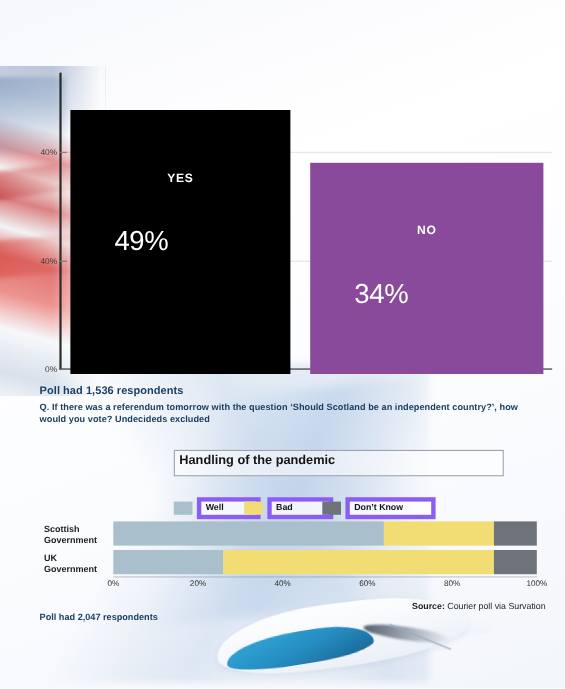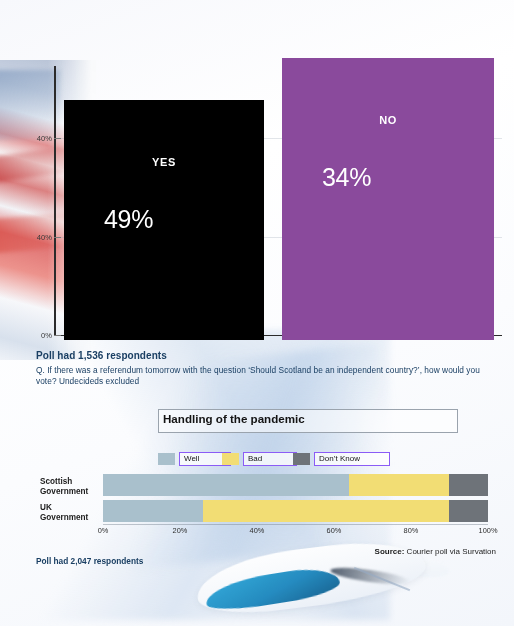--- a/index.html
+++ b/index.html
@@ -100,33 +100,33 @@
   .bar-yes{left:64px;width:200px;background:#0b64b0;}
   .bar-no{left:282px;width:212px;background:#8a4a9c;}
   .bar-name{position:absolute;left:0;right:0;top:56px;text-align:center;
     color:#fff;font-size:11px;font-weight:bold;letter-spacing:.6px;}
   .bar-value{position:absolute;left:0;right:0;top:105px;text-align:left;
     color:#fff;font-size:25px;font-weight:normal;letter-spacing:-.3px;margin-left:40px;}
 
   .note-1{position:absolute;left:36px;top:350px;font-size:10px;font-weight:bold;
     color:#1a3f63;letter-spacing:.05px;}
   .note-2{position:absolute;left:36px;top:365px;width:452px;font-size:8.3px;
-    font-weight:normal;color:#1a3f63;line-height:1.32;letter-spacing:.05px;}
+    font-weight:bold;color:#1a3f63;line-height:1.32;letter-spacing:.05px;}
 
   
   .section-box{position:absolute;left:158px;top:409px;width:298px;height:22px;
     border:1px solid #9aa3ad;background:rgba(255,255,255,.55);}
   .section-title{position:absolute;left:163px;top:412px;font-size:11.6px;
     font-weight:bold;color:#141414;}
 
   #legend{position:absolute;left:0;top:452px;width:514px;height:18px;}
   .lg{position:absolute;display:flex;align-items:center;gap:4px;}
   .lg-sw{width:17px;height:12px;display:block;}
-  .lg-lbl{border:1px solid #8b5cf6;background:rgba(255,255,255,.75);
-    font-size:8px;font-weight:normal;color:#141414;padding:1px 4px 1.5px;
+  .lg-lbl{border:4px solid #8b5cf6;background:rgba(255,255,255,.75);
+    font-size:8px;font-weight:bold;color:#141414;padding:1px 4px 1.5px;
     display:inline-block;line-height:1.15;}
   .lg-well{left:158px;}
   .lg-bad{left:222px;}
   .lg-dk{left:293px;}
   .lg-well .lg-lbl{min-width:42px;}
   .lg-bad .lg-lbl{min-width:44px;}
   .lg-dk .lg-lbl{min-width:66px;}
 
   
   #stack{position:absolute;left:0;top:474px;width:460px;height:72px;}
@@ -185,21 +185,21 @@
     <div class="ylab-wrap" id="ylab2" style="top:269px">
       <div class="ylabel">0%</div>
     </div>
     <div class="ytick" style="top:269px"></div>
 
     <div class="bar bar-yes" id="bar-yes" style="height: 239.655px; background: #000000;">
       <div class="bar-name">YES</div>
       <div class="bar-value">49%</div>
     </div>
 
-    <div class="bar bar-no" id="bar-no" style="height: 282px; background: rgb(138, 74, 156);">
+    <div class="bar bar-no" id="bar-no" style="height: 192px; background: rgb(138, 74, 156);">
       <div class="bar-name">NO</div>
       <div class="bar-value">34%</div>
     </div>
   </div>
 
   <div class="note-1">Poll had 1,536 respondents</div>
   <div class="note-2">Q. If there was a referendum tomorrow with the question ‘Should Scotland be an independent country?’, how would you vote? Undecideds excluded</div>
 
   <div class="section-box"></div>
   <div class="section-title">Handling of the pandemic</div>

